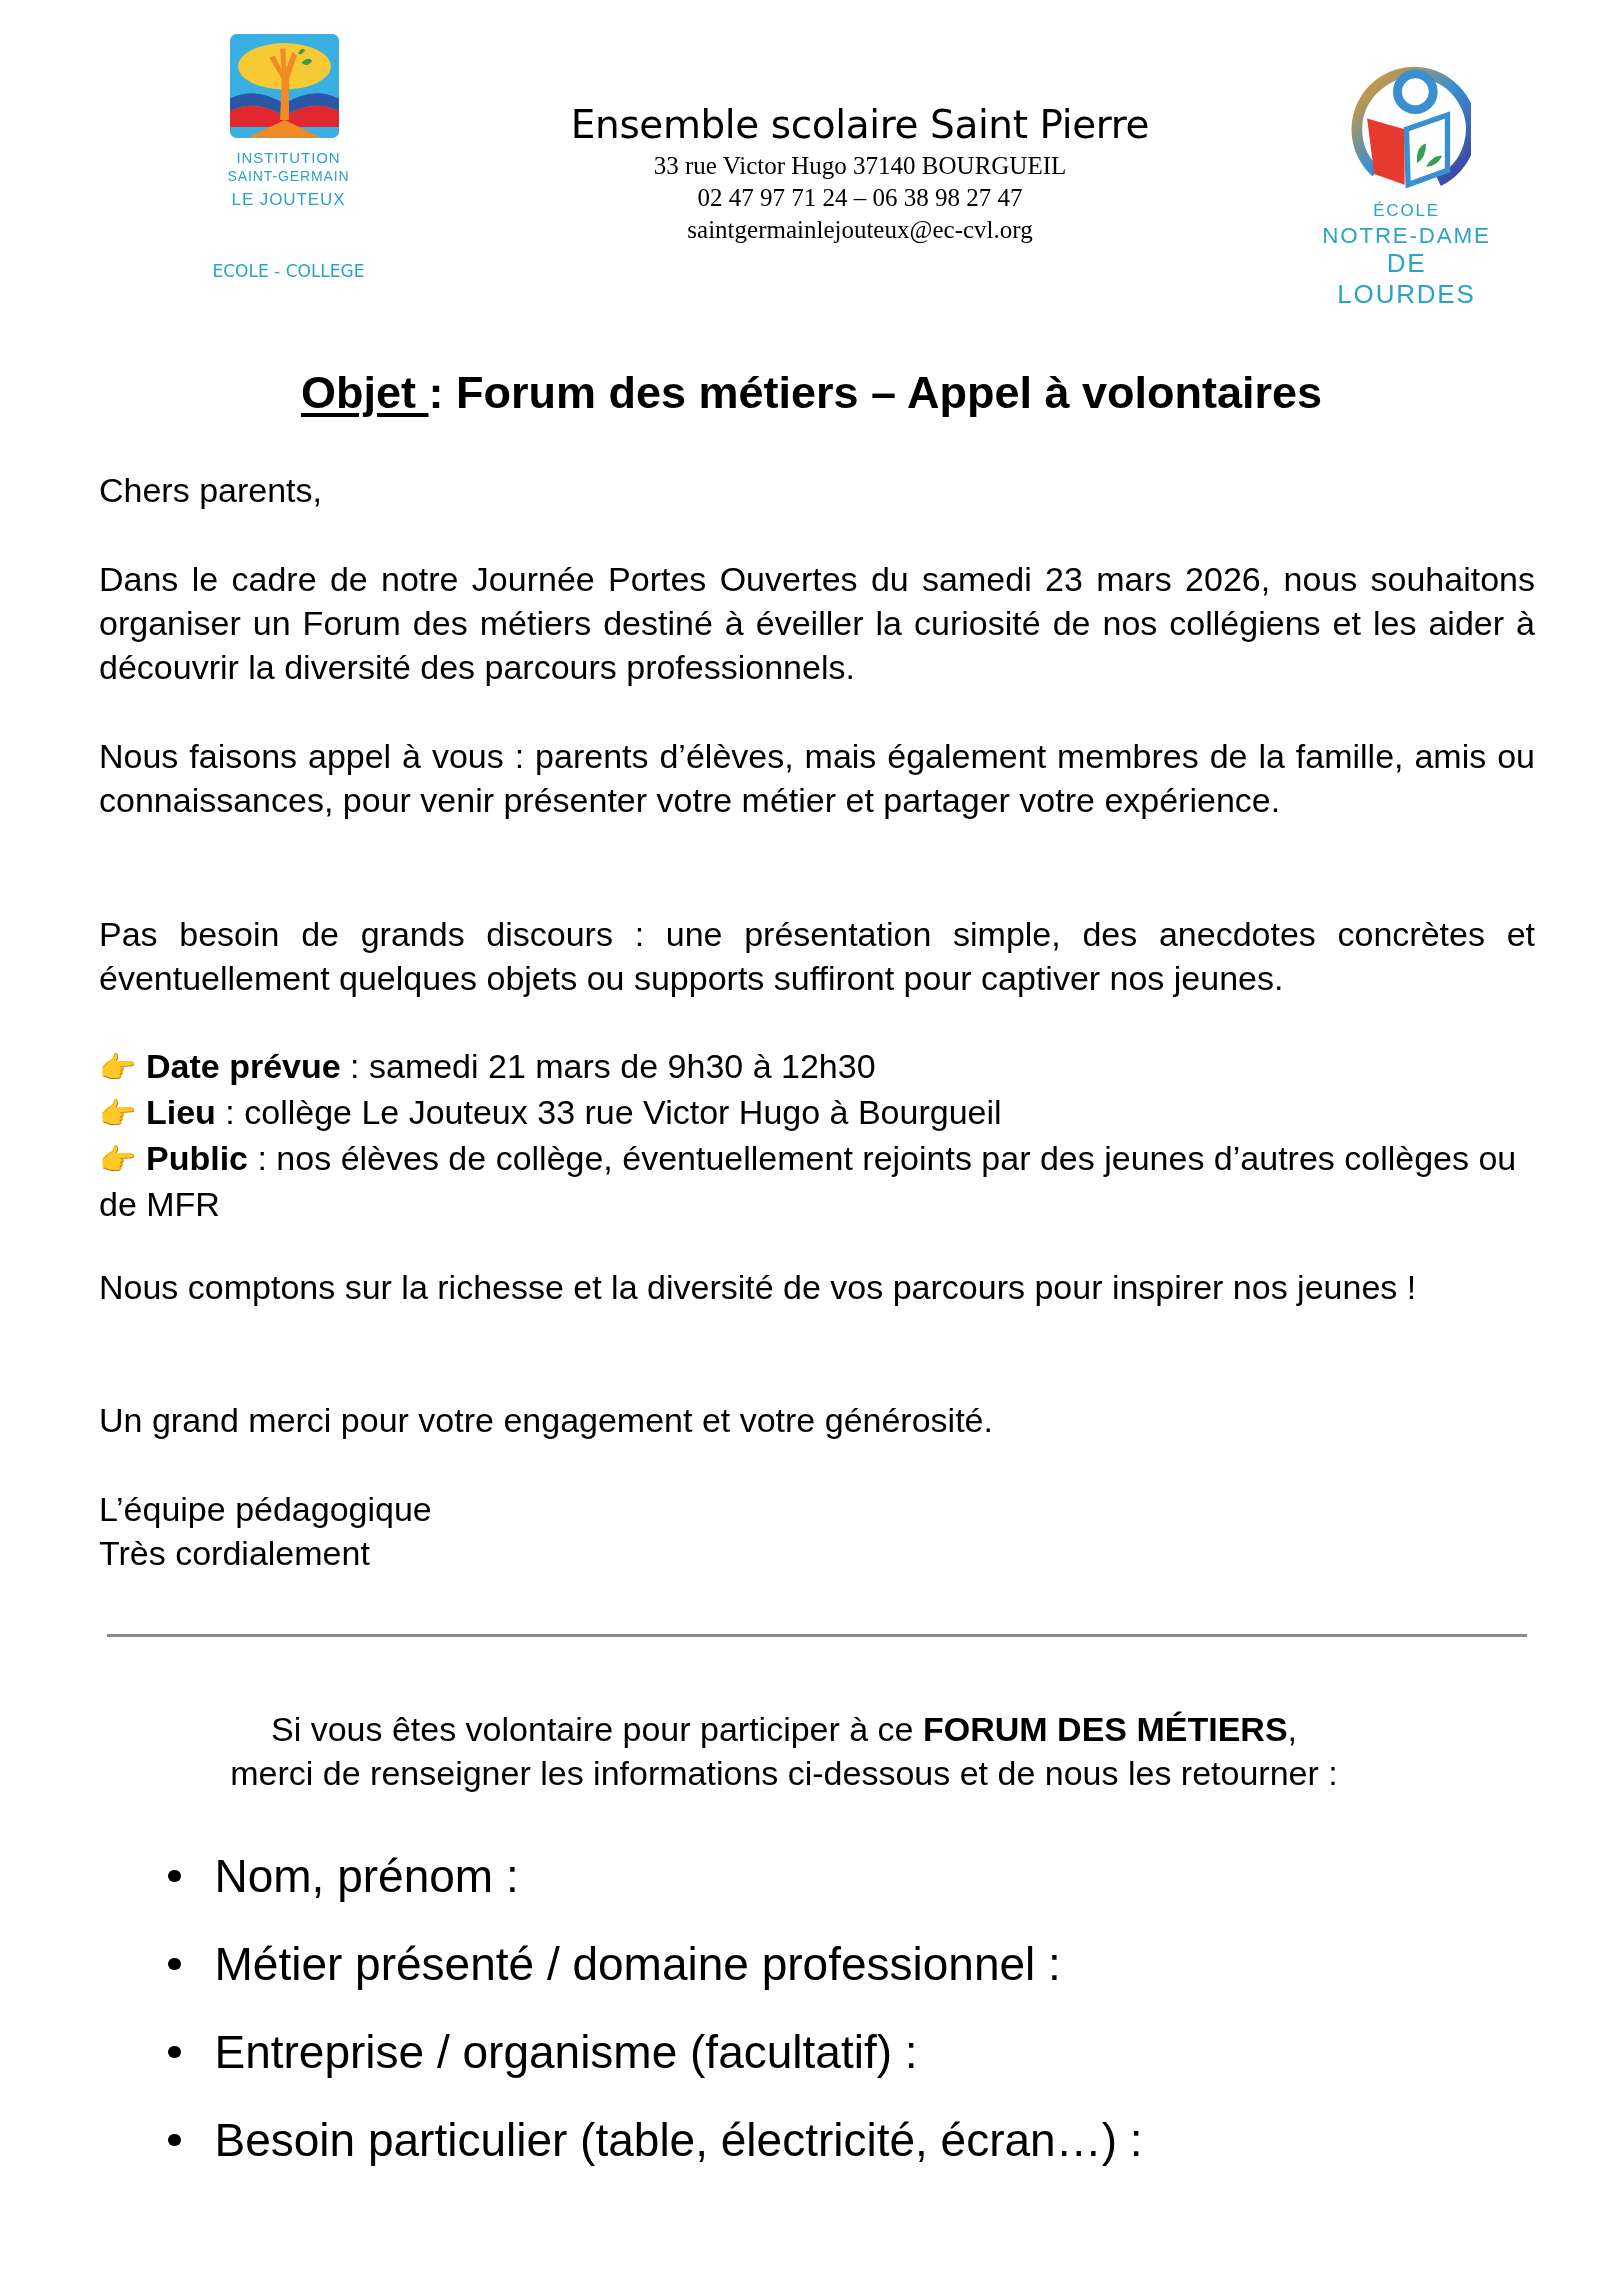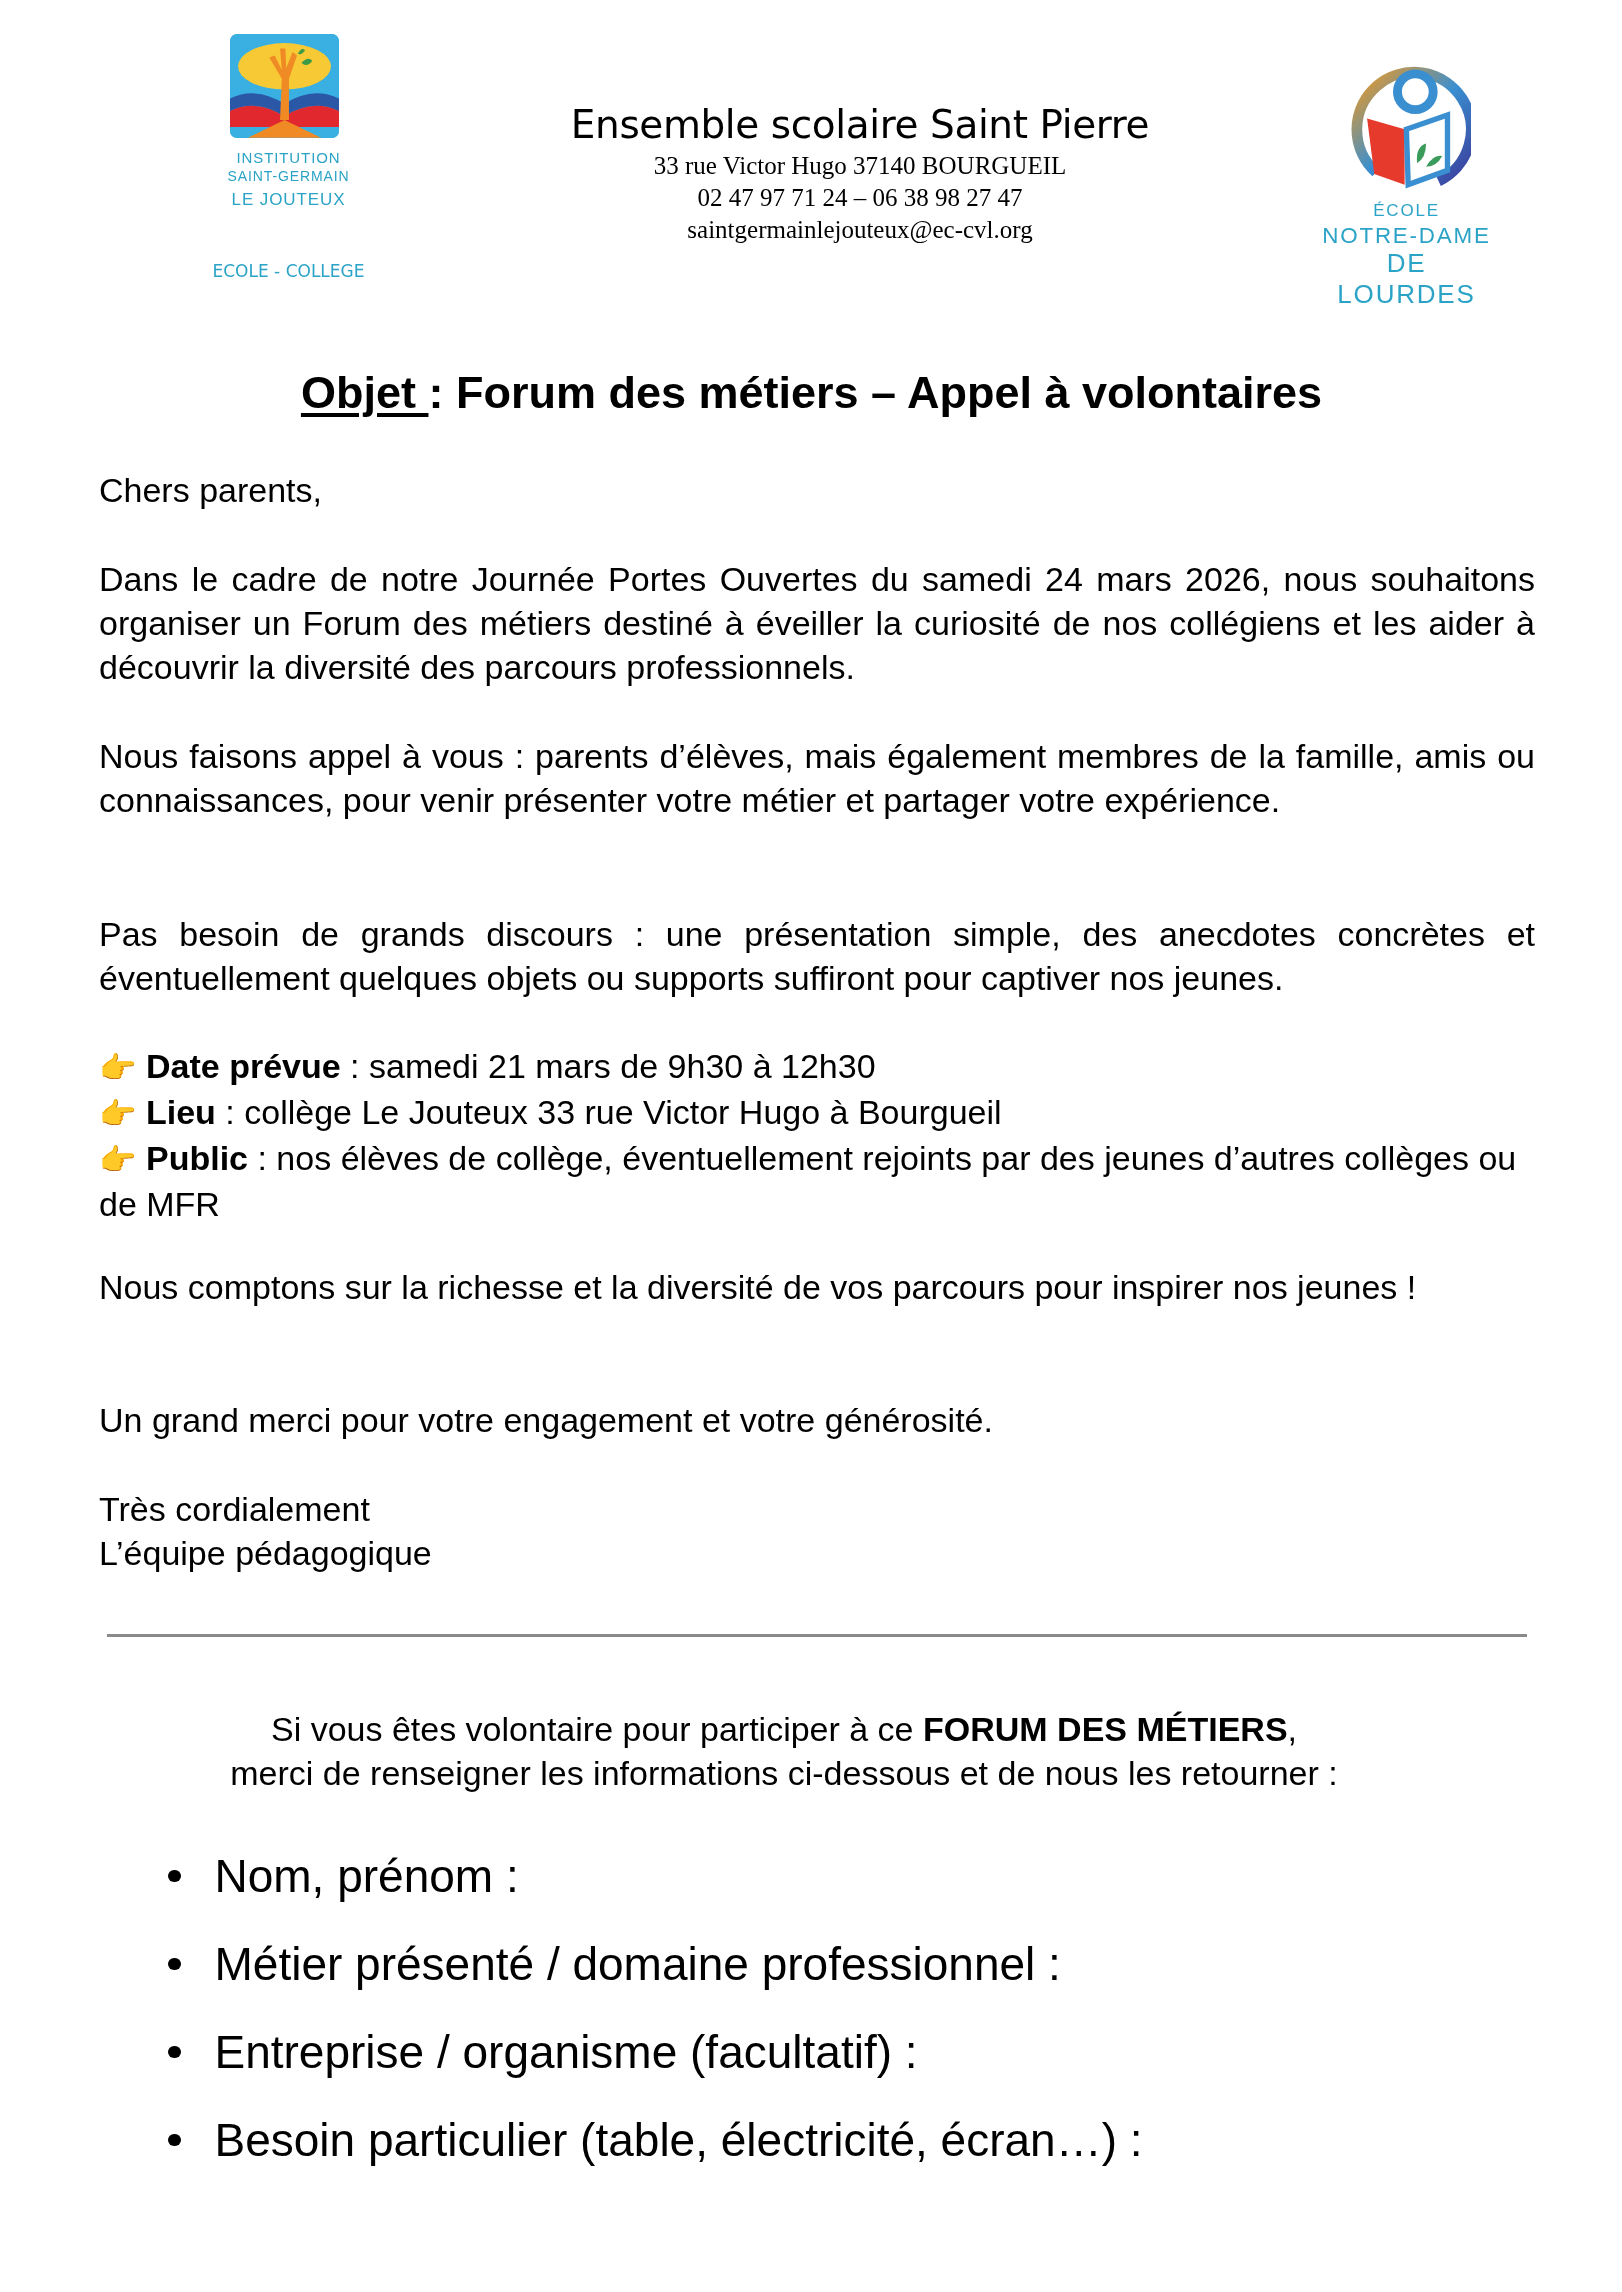--- a/index.html
+++ b/index.html
@@ -96,21 +96,21 @@
     <div class="txt t2">NOTRE-DAME</div>
     <div class="txt t3">DE LOURDES</div>
   </div>
 
   <div class="title">
     <span class="u">Objet </span><span>: Forum des métiers – Appel à volontaires</span>
   </div>
 
   <div class="text" style="top:468px;">Chers parents,</div>
 
-  <div class="text justify" style="top:557px;">Dans le cadre de notre Journée Portes Ouvertes du samedi 24 mars 2026, nous souhaitons organiser un Forum des métiers destiné à éveiller la curiosité de nos collégiens et les aider à découvrir la diversité des parcours professionnels.</div>
+  <div class="text justify" style="top:557px;">Dans le cadre de notre Journée Portes Ouvertes du samedi 23 mars 2026, nous souhaitons organiser un Forum des métiers destiné à éveiller la curiosité de nos collégiens et les aider à découvrir la diversité des parcours professionnels.</div>
 
   <div class="text justify" style="top:734px;">Nous faisons appel à vous : parents d’élèves, mais également membres de la famille, amis ou connaissances, pour venir présenter votre métier et partager votre expérience.</div>
 
   <div class="text justify" style="top:912px;">Pas besoin de grands discours : une présentation simple, des anecdotes concrètes et éventuellement quelques objets ou supports suffiront pour captiver nos jeunes.</div>
 
   <div class="text" style="top:1044px;">
     <div class="bullet-line">
       <span class="hand">👉</span><b>Date prévue</b><span> : samedi 21 mars de 9h30 à 12h30</span>
     </div>
     <div class="bullet-line">
@@ -119,22 +119,22 @@
     <div class="bullet-line">
       <span class="hand">👉</span><b>Public</b><span> : nos élèves de collège, éventuellement rejoints par des jeunes d’autres collèges ou de MFR</span>
     </div>
   </div>
 
   <div class="text" style="top:1265px; width:1370px;">Nous comptons sur la richesse et la diversité de vos parcours pour inspirer nos jeunes !</div>
 
   <div class="text" style="top:1398px;">Un grand merci pour votre engagement et votre générosité.</div>
 
   <div class="text" style="top:1487px;">
+    <div>L’équipe pédagogique</div>
     <div>Très cordialement</div>
-    <div>L’équipe pédagogique</div>
   </div>
 
   <div class="rule"></div>
 
   <div class="centered" style="top:1707px;">
     <div><span>Si vous êtes volontaire pour participer à ce </span><b>FORUM DES MÉTIERS</b><span>,</span></div>
     <div>merci de renseigner les informations ci-dessous et de nous les retourner :</div>
   </div>
 
   <ul class="form-list">

